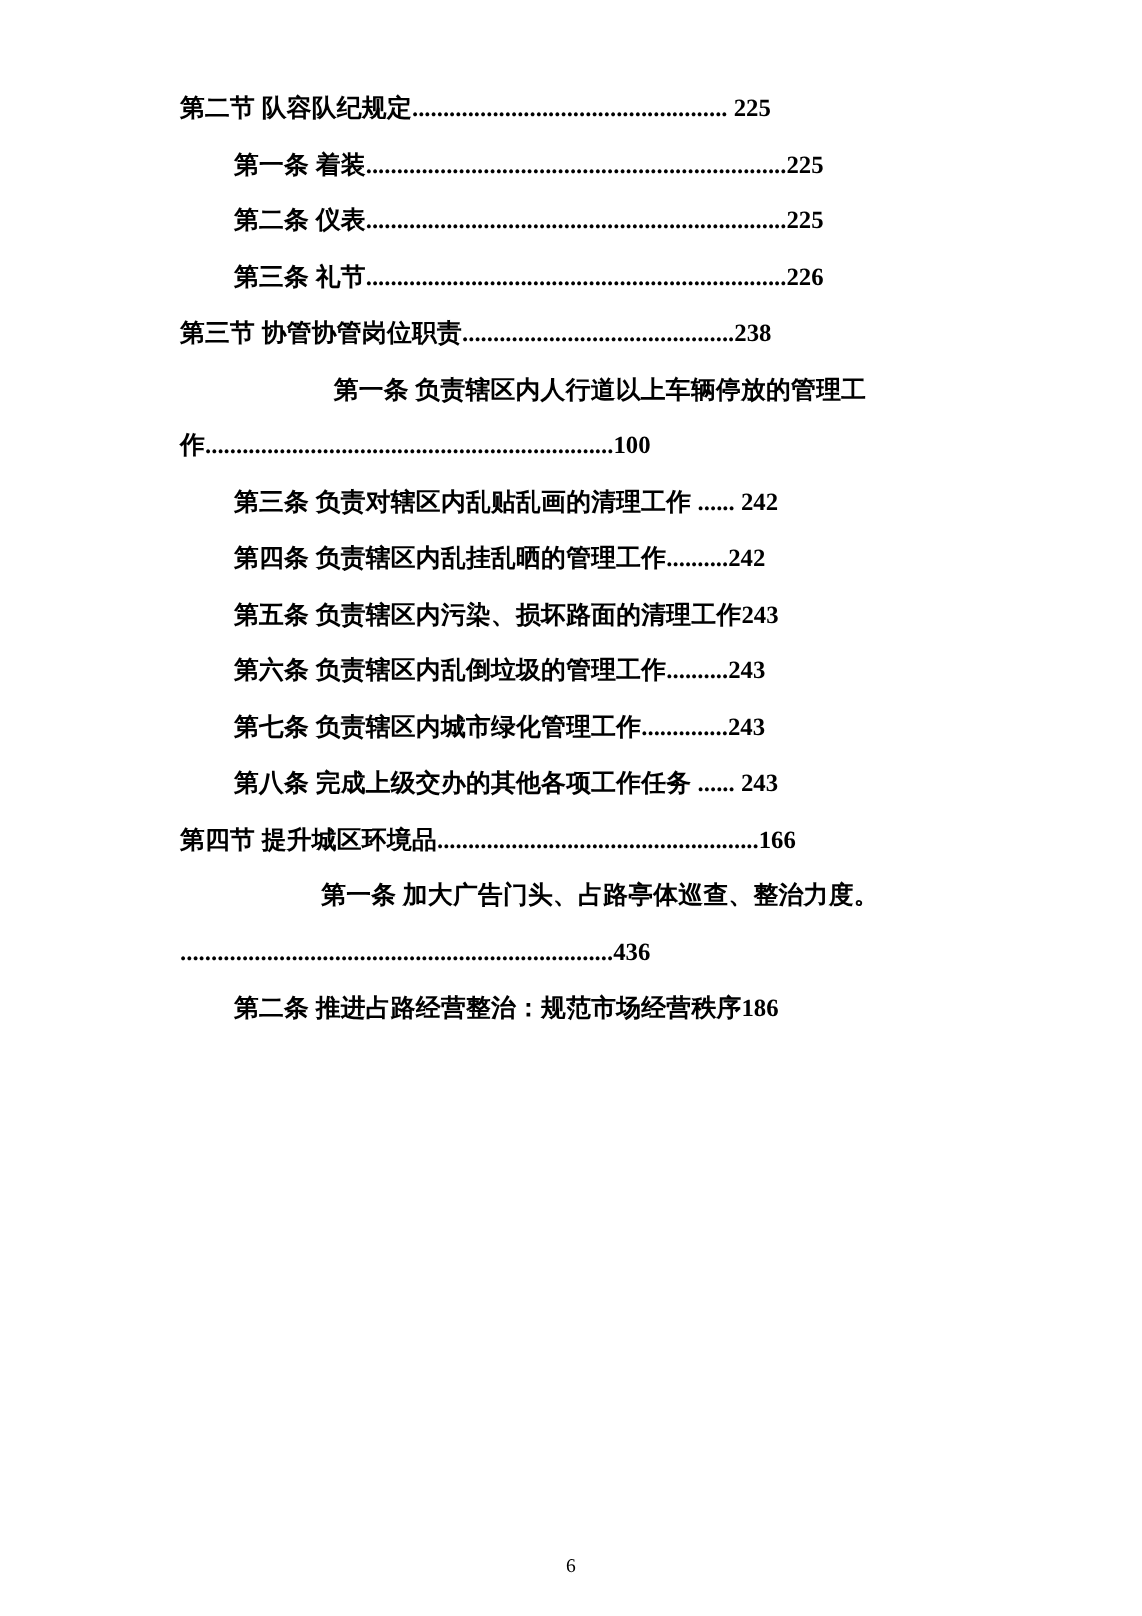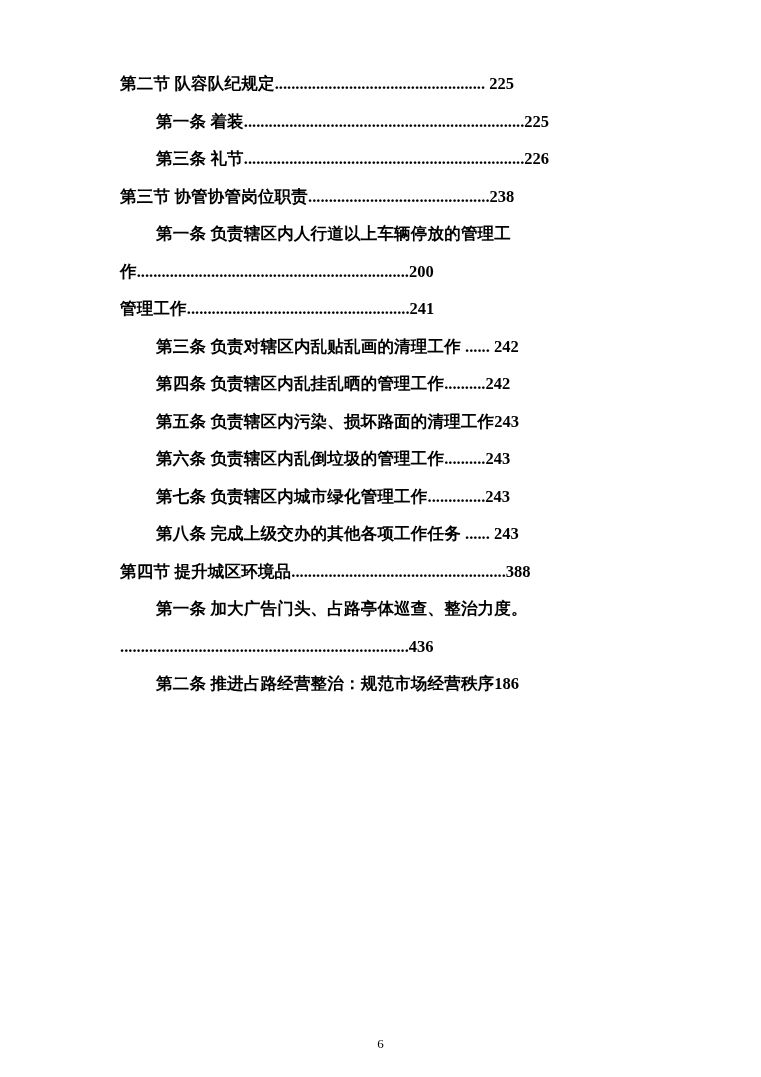--- a/index.html
+++ b/index.html
@@ -16,21 +16,21 @@
     width: 761px;
     height: 1077px;
     margin: 0 auto;
     background: #ffffff;
     overflow: hidden;
     box-sizing: border-box;
   }
   .content {
     position: absolute;
     left: 120px;
-    top: 76px;
+    top: 64px;
     width: 524px;
   }
   .toc-entry {
     font-size: 16.5px;
     line-height: 1.0;
     margin: 0 0 0 0;
     padding: 0;
     white-space: nowrap;
     font-weight: bold;
   }
@@ -46,20 +46,21 @@
     font-family: Liberation Serif, serif;
   }
   
   .wrap {
     white-space: normal;
     line-height: 1.0;
   }
   .wrap .line1 {
     display: block;
     margin-bottom: 21px;
+    text-align: center;
   }
   .wrap .line2 {
     display: block;
     margin-left: -36px;
   }
   .label {
     letter-spacing: 0.2px;
   }
   .dots {
     letter-spacing: 0px;
@@ -85,36 +86,38 @@
   <div class="content">
 
     <div class="toc-entry lvl1">
       <span class="label">第二节  队容队纪规定</span><span class="dots">...................................................</span> <span class="pageno">225</span>
     </div>
 
     <div class="toc-entry lvl2">
       <span class="label">第一条  着装</span><span class="dots">....................................................................</span><span class="pageno">225</span>
     </div>
 
+    <div class="toc-entry lvl2">
+      <span class="label">第二条  仪表</span><span class="dots">....................................................................</span><span class="pageno">225</span>
+    </div>
 
     <div class="toc-entry lvl2">
       <span class="label">第三条  礼节</span><span class="dots">....................................................................</span><span class="pageno">226</span>
     </div>
 
     <div class="toc-entry lvl1">
       <span class="label">第三节  协管协管岗位职责</span><span class="dots">............................................</span><span class="pageno">238</span>
     </div>
 
     <div class="toc-entry lvl2 wrap">
       <span class="line1"><span class="label">第一条  负责辖区内人行道以上车辆停放的管理工</span></span>
-      <span class="line2"><span class="label">作</span><span class="dots">..................................................................</span><span class="pageno">200</span></span>
+      <span class="line2"><span class="label">作</span><span class="dots">..................................................................</span><span class="pageno">100</span></span>
     </div>
 
     <div class="toc-entry lvl2 wrap">
-      <span class="line2"><span class="label">管理工作</span><span class="dots">......................................................</span><span class="pageno">241</span></span>
     </div>
 
     <div class="toc-entry lvl2">
       <span class="label">第三条  负责对辖区内乱贴乱画的清理工作</span> <span class="dots">......</span> <span class="pageno">242</span>
     </div>
 
     <div class="toc-entry lvl2">
       <span class="label">第四条  负责辖区内乱挂乱晒的管理工作</span><span class="dots">..........</span><span class="pageno">242</span>
     </div>
 
@@ -128,21 +131,21 @@
 
     <div class="toc-entry lvl2">
       <span class="label">第七条  负责辖区内城市绿化管理工作</span><span class="dots">..............</span><span class="pageno">243</span>
     </div>
 
     <div class="toc-entry lvl2">
       <span class="label">第八条  完成上级交办的其他各项工作任务</span> <span class="dots">......</span> <span class="pageno">243</span>
     </div>
 
     <div class="toc-entry lvl1">
-      <span class="label">第四节  提升城区环境品</span><span class="dots">....................................................</span><span class="pageno">388</span>
+      <span class="label">第四节  提升城区环境品</span><span class="dots">....................................................</span><span class="pageno">166</span>
     </div>
 
 
     <div class="toc-entry lvl2 wrap">
       <span class="line1"><span class="label">第一条  加大广告门头、占路亭体巡查、整治力度。</span></span>
       <span class="line2"><span class="dots">......................................................................</span><span class="pageno">436</span></span>
     </div>
 
     <div class="toc-entry lvl2">
       <span class="label">第二条  推进占路经营整治：规范市场经营秩序</span><span class="dots"></span><span class="pageno">186</span>

